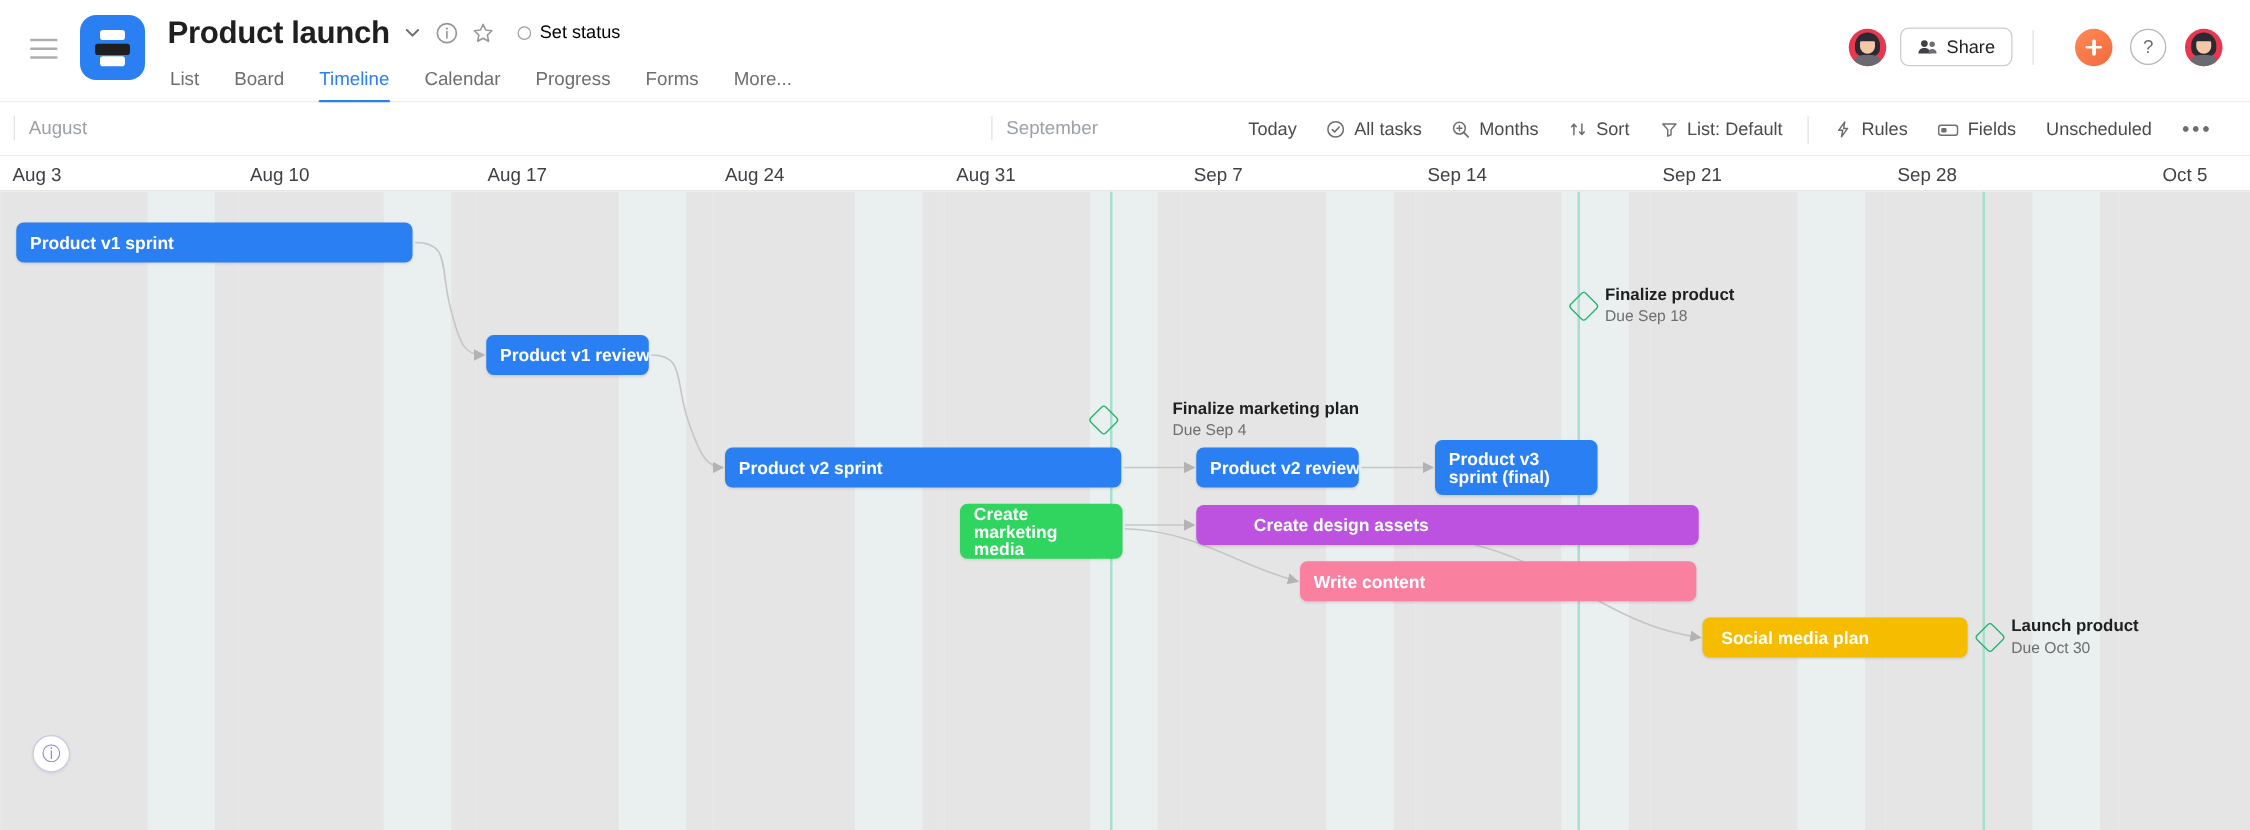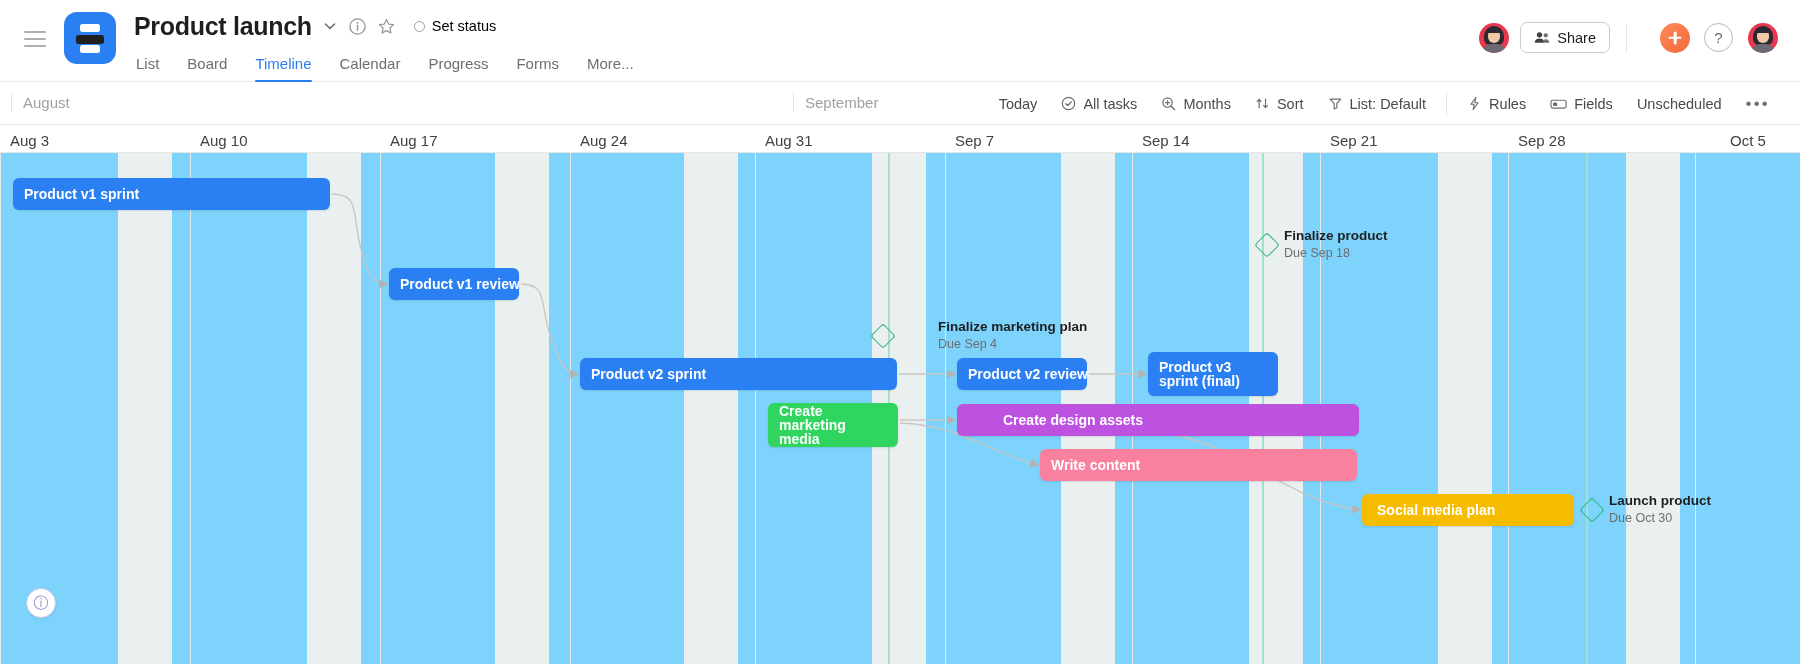--- a/index.html
+++ b/index.html
@@ -154,21 +154,21 @@
     background: #fff; border-bottom: 1px solid #e8e6e4; z-index: 4;
   }
   .datelbl {
     position: absolute; top: 7px; font-size: 15px; color: #3f4145;
     white-space: nowrap;
   }
 
   
   .canvas {
     position: absolute; top: 153px; left: 0; width: 1800px; height: 511px;
-    background: #7dd3fc; overflow: hidden;
+    background: #e5e5e5; overflow: hidden;
   }
   .stripe { position: absolute; top: 0; height: 511px; background: #eaeff0; }
   .colline { position: absolute; top: 0; height: 511px; width: 1px; background: #e6e9ea; }
   .todayline { position: absolute; top: 0; height: 511px; width: 1.6px; background: #a8ded0; }
 
   .bar {
     position: absolute; height: 32px; border-radius: 6px;
     display: flex; align-items: center; color: #fff;
     font-size: 14px; font-weight: 600; padding: 0 11px;
     white-space: nowrap; overflow: hidden; cursor: pointer;

